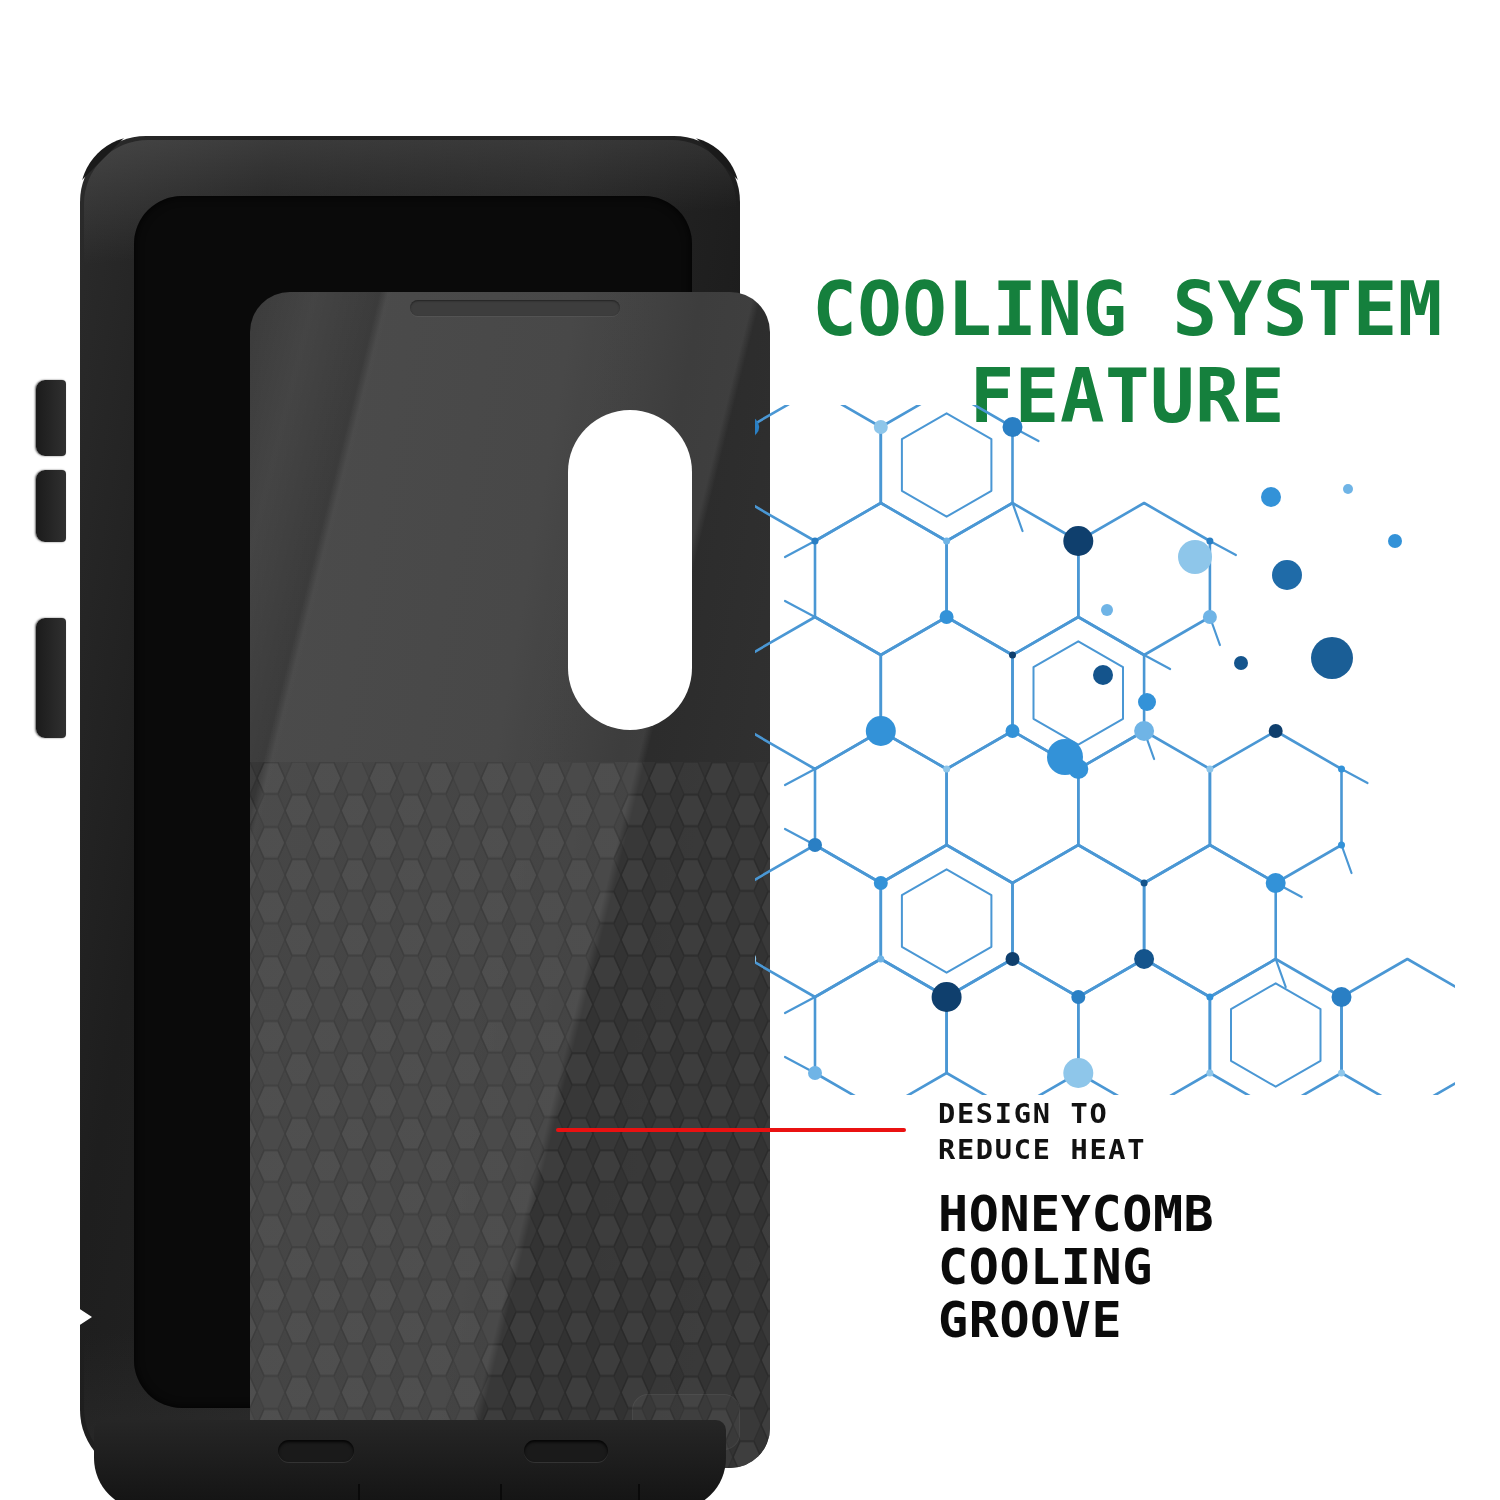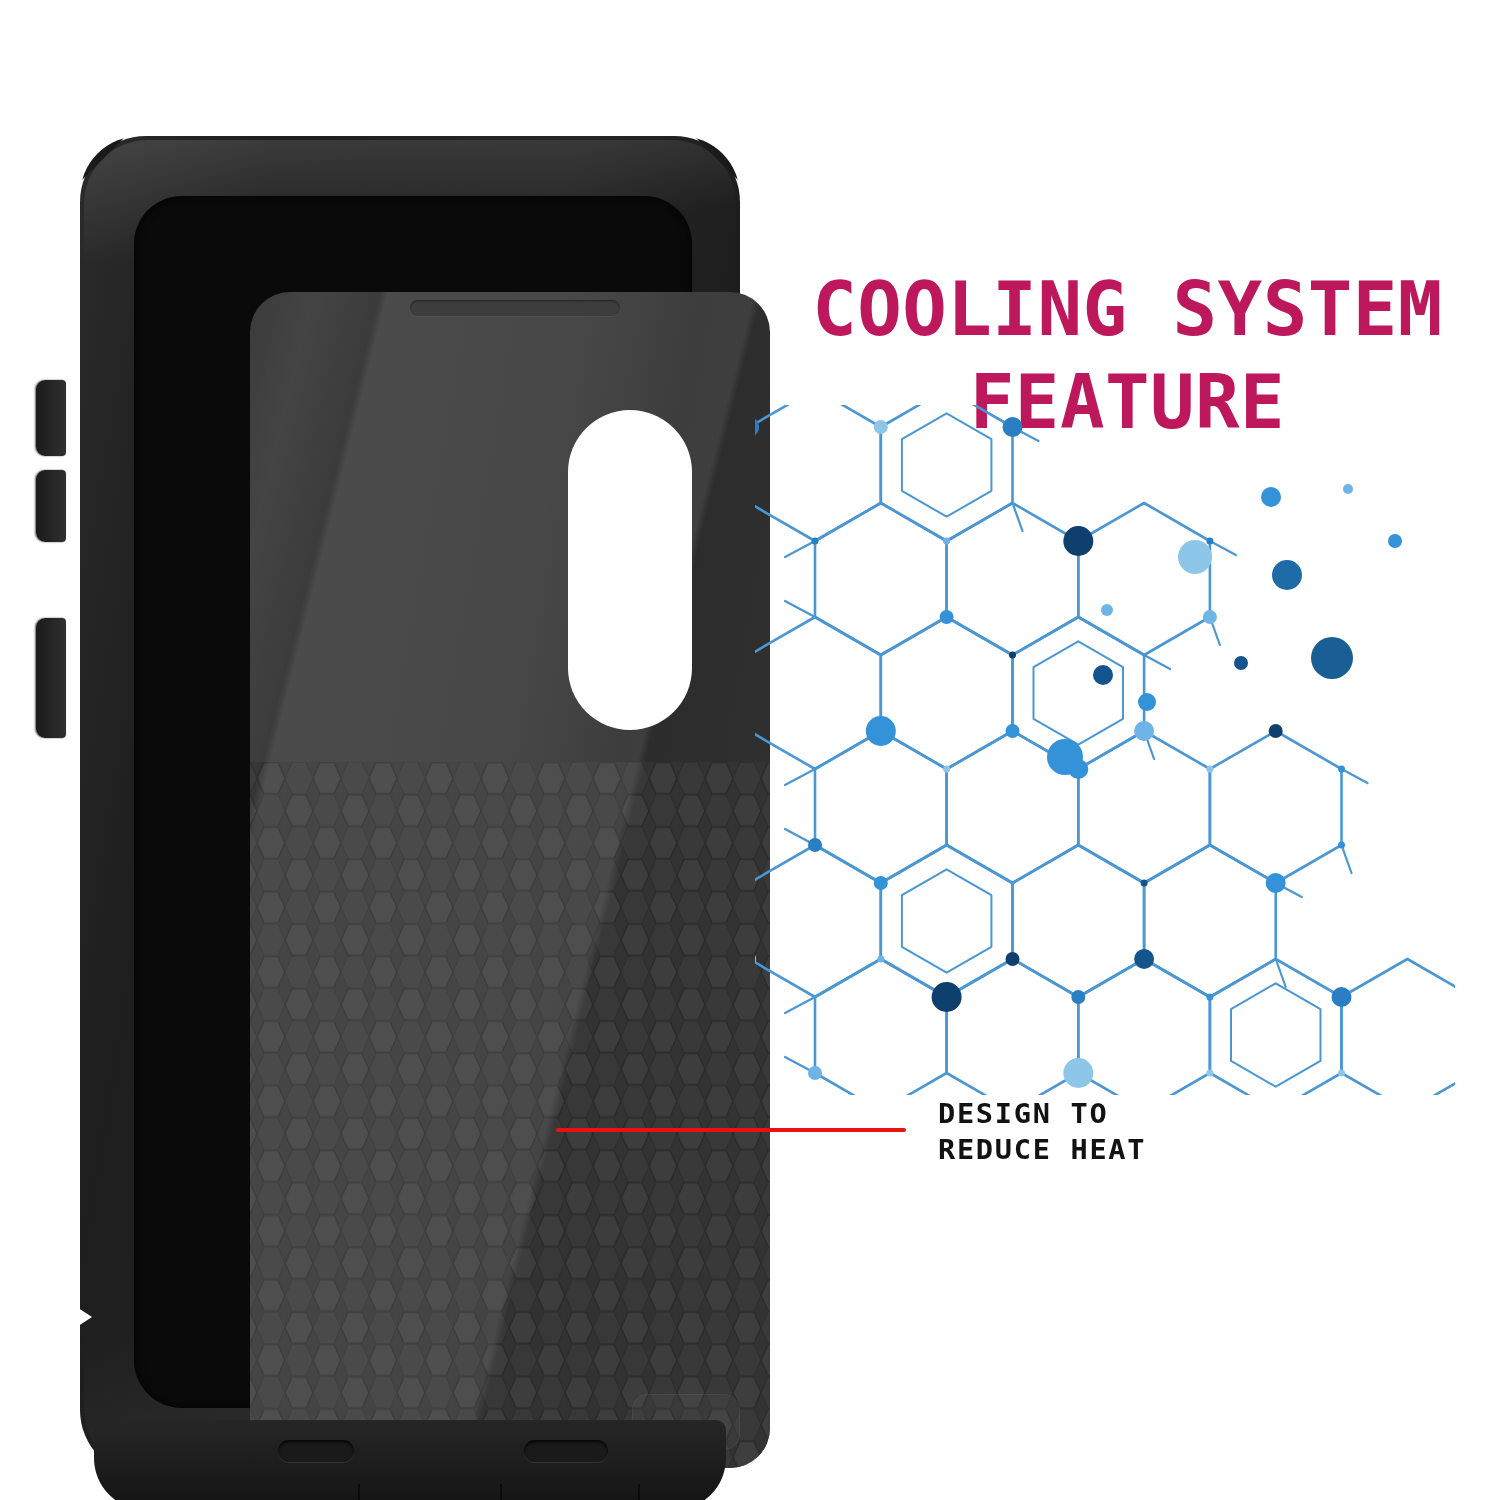--- a/index.html
+++ b/index.html
@@ -83,23 +83,23 @@
   .chin{position:absolute;left:56px;top:1302px;width:632px;height:90px;
       background:linear-gradient(180deg,#262626,#131313);
       border-radius:10px 10px 52px 52px;}
   .chin-seam{position:absolute;top:1366px;width:2px;height:26px;background:#0a0a0a;}
   .port{position:absolute;top:1322px;height:22px;border-radius:11px;
       background:#1a1a1a;box-shadow:inset 0 2px 3px rgba(0,0,0,.85),
       0 1px 0 rgba(130,130,130,.22);}
 
   
   #headline{position:absolute;left:755px;top:252px;width:745px;text-align:center;
-      color:#be185d;font-weight:800;letter-spacing:.5px;line-height:.98;}
+      color:#15803d;font-weight:800;letter-spacing:.5px;line-height:.98;}
   #headline .l1{display:block;font-size:74px;}
-  #headline .l2{display:block;font-size:74px;margin-top:20px;}
+  #headline .l2{display:block;font-size:74px;margin-top:14px;}
 
   #hexart{position:absolute;left:755px;top:405px;width:700px;height:690px;}
 
   #callout-line{position:absolute;left:556px;top:1128px;width:350px;height:4px;
       background:#ea1111;border-radius:2px;}
 
   #sublabel{position:absolute;left:938px;top:1096px;width:520px;
       color:#121212;font-size:27px;font-weight:700;line-height:1.32;
       letter-spacing:1.6px;}
 
@@ -303,14 +303,19 @@
       </g>
   </svg>
 
   <div id="callout-line"></div>
 
   <div id="sublabel">
     <div class="sq">DESIGN TO</div>
     <div class="sq">REDUCE HEAT</div>
   </div>
 
+  <div id="bigcopy">
+    <span class="sqc">HONEYCOMB</span>
+    <span class="sqc">COOLING</span>
+    <span class="sqc">GROOVE</span>
+  </div>
 
 </div>
 
 </body></html>

